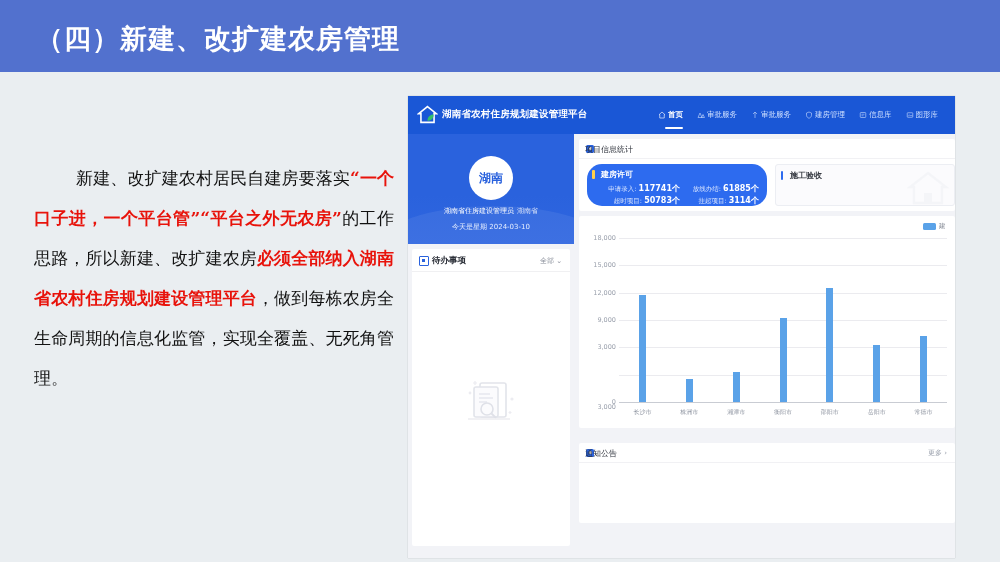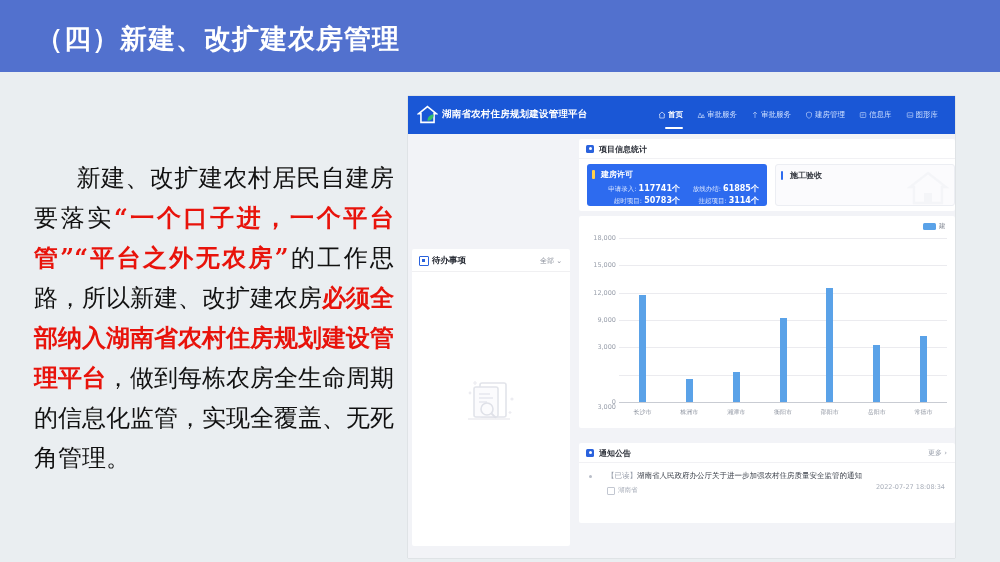--- a/index.html
+++ b/index.html
@@ -17,21 +17,21 @@
   .slide-title{
     position:absolute;left:36px;top:21px;
     font-family:"DejaVu Sans",sans-serif;
     font-size:27px;font-weight:bold;color:#ffffff;letter-spacing:1px;
     white-space:nowrap;
   }
   
   .body-text{
     position:absolute;left:34px;top:158px;width:360px;
     font-family:"DejaVu Serif","Liberation Serif",serif;
-    font-size:24px;line-height:40px;color:#111111;
+    font-size:17px;line-height:40px;color:#111111;
     text-align:justify;text-justify:inter-ideograph;
   }
   .body-text .indent{display:inline-block;width:42px;}
   .hl{color:#e8130b;font-weight:bold;}
   
   .shot{
     position:absolute;left:408px;top:96px;width:547px;height:462px;
     background:#ffffff;overflow:hidden;
     box-shadow:0 0 1px rgba(0,0,0,.25);
   }
@@ -142,39 +142,39 @@
   }
   .ph-icon{
     position:absolute;left:7px;top:5.5px;width:8px;height:8px;border-radius:1.5px;
     background:#2a62dd;
   }
   .ph-icon:after{
     content:"";position:absolute;left:2.6px;top:2.6px;width:3px;height:3px;
     border-radius:50%;background:#ffffff;
   }
   .ph-title{
-    position:absolute;left:20px;top:5px;
-    font-family:"DejaVu Sans",sans-serif;
-    font-size:8px;font-weight:bold;color:#2b2f38;white-space:nowrap;
+    position:absolute;left:6px;top:5px;
+    font-family:"DejaVu Sans",sans-serif;
+    font-size:8px;font-weight:normal;color:#2b2f38;white-space:nowrap;
   }
   .ph-more{
     position:absolute;right:8px;top:5px;
     font-family:"DejaVu Sans",sans-serif;
     font-size:7px;color:#9aa0ac;white-space:nowrap;cursor:pointer;
   }
   
   .stats-panel{margin-right:0;height:72px;}
   .stat-row{
     position:absolute;left:8px;right:0;top:25px;display:flex;gap:8px;
   }
   .stat-card{
     width:192px;height:42px;border-radius:3px;position:relative;
     box-sizing:border-box;padding:5px 8px;overflow:hidden;
   }
-  .stat-card.primary{background:#2d6bef;}
+  .stat-card.primary{background:#2d6bef;border-radius:15px;}
   .stat-card.plain{background:#fbfbfd;border:1px solid #eceef3;}
   .stat-bar{
     position:absolute;left:5px;top:6px;width:2.5px;height:9px;border-radius:1px;
   }
   .stat-card.primary .stat-bar{background:#ffd04b;}
   .stat-card.plain .stat-bar{background:#2d6bef;}
   .stat-name{
     margin-left:6px;font-family:"DejaVu Sans",sans-serif;
     font-size:8px;font-weight:bold;white-space:nowrap;
   }
@@ -337,20 +337,27 @@
               <path d="M4.5 10.5 L6.8 7.5 L9 10 L11 8 L13 10.5" fill="none" stroke="#cfe0ff" stroke-width="1.1"></path>
             </svg>
         </span>
         <span>图形库</span>
       </div>
     </div>
     <div class="nav-underline"></div>
   </div>
 
   <div class="left-col">
+    <div class="profile">
+      <div class="avatar">湖南</div>
+      <div class="profile-name">
+        <span>湖南省住房建设管理员</span><span class="org">湖南省</span>
+      </div>
+      <div class="profile-date">今天是星期 2024-03-10</div>
+    </div>
 
     <div class="todo-card">
       <div class="todo-head">
         <span class="todo-icon"></span>
         <span class="todo-title">待办事项</span>
         <span class="todo-filter"><span>全部</span> ⌄</span>
       </div>
       <div class="todo-empty">
         <span>
           <svg width="62" height="56" viewBox="0 0 62 56">
@@ -462,27 +469,16 @@
           </div>
       </div>
     </div>
 
     <div class="panel notice-panel">
       <div class="panel-head">
         <span class="ph-icon"></span>
         <span class="ph-title">通知公告</span>
         <span class="ph-more">更多 ›</span>
       </div>
-      <div class="notice-item">
-        <span class="bullet"></span>
-        <div class="notice-text">
-          <span class="read">【已读】</span><span>湖南省人民政府办公厅关于进一步加强农村住房质量安全监管的通知</span>
-        </div>
-        <div class="notice-tag">
-          <span class="tag-box"></span>
-          <span>湖南省</span>
-        </div>
-        <div class="notice-date">2022-07-27 18:08:34</div>
-      </div>
     </div>
 
   </div>
 </div>
 
 </body></html>

